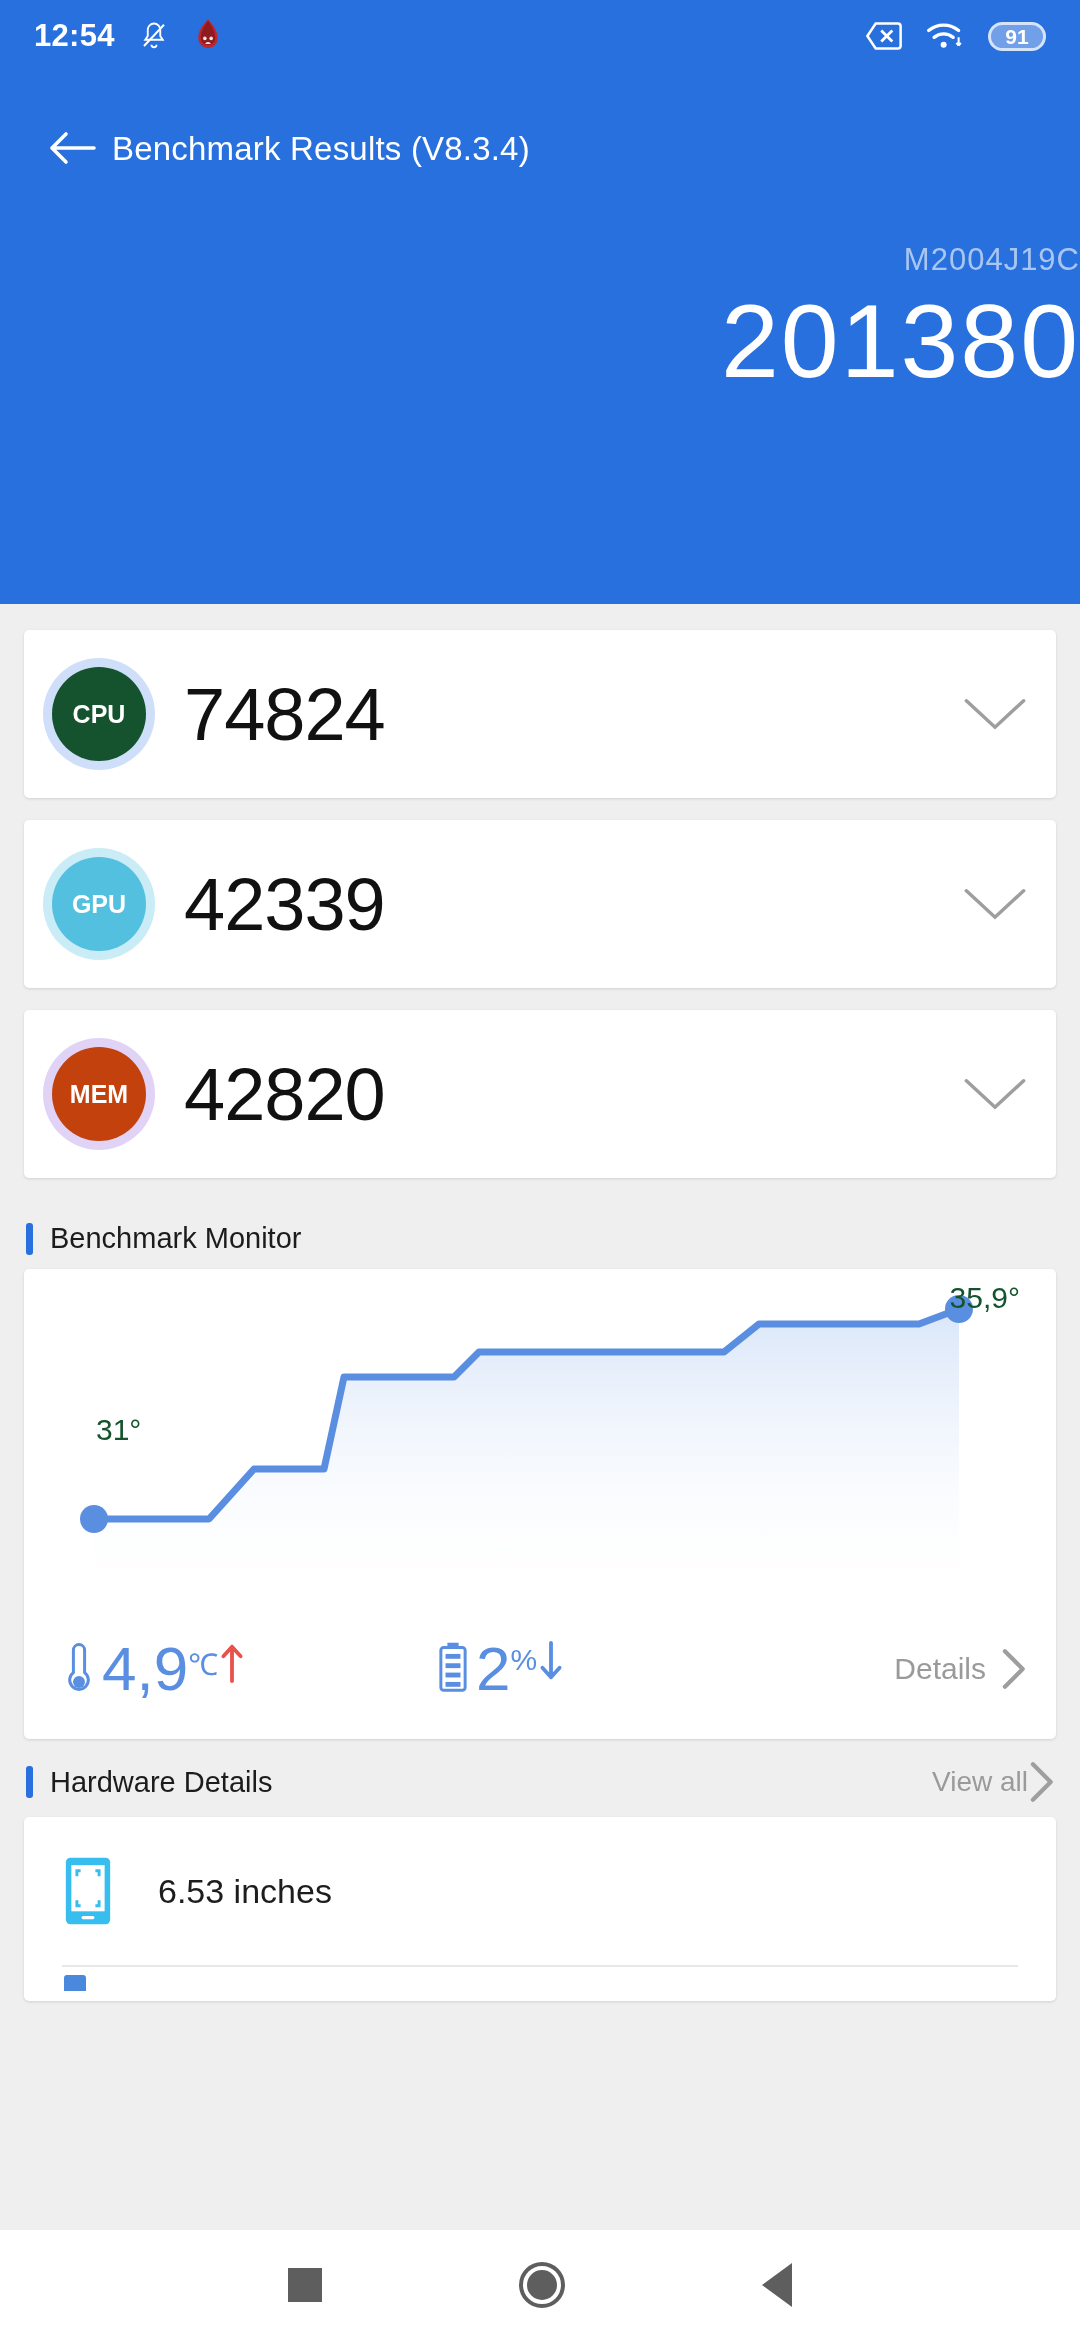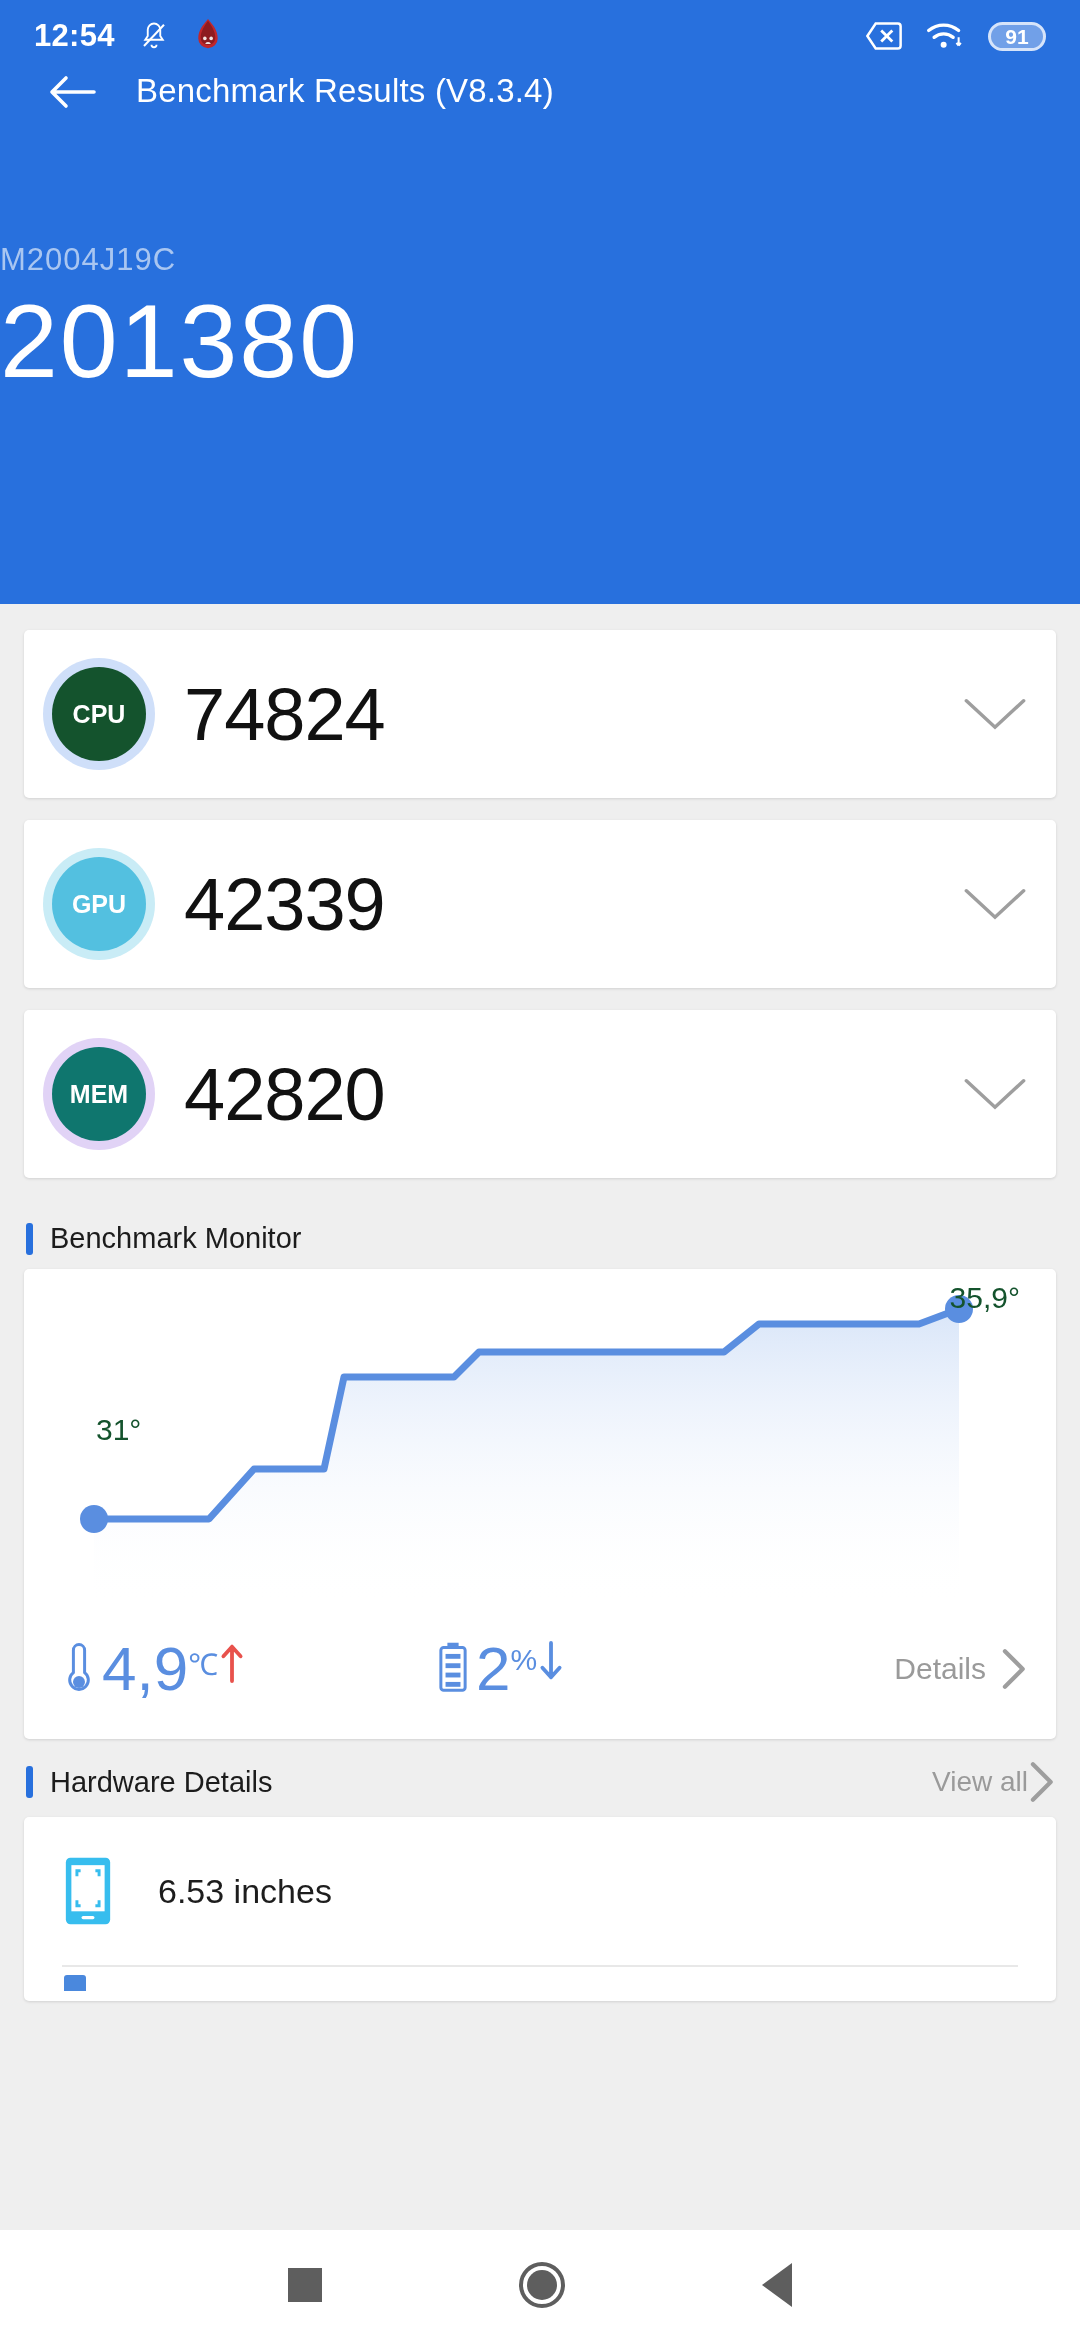--- a/index.html
+++ b/index.html
@@ -26,25 +26,25 @@
   .icon-wifi{ width:40px; height:30px; }
   .batt{
     width:58px;height:29px;border:3px solid #d6e4fa;border-radius:15px;
     display:flex;align-items:center;justify-content:center;position:relative;
     background:#71a0e8;
   }
   .batt-txt{ font-size:21px; font-weight:bold; color:#fff; line-height:1; }
 
   
   .header{ background:#2870dd; padding:0 0 0 0; height:532px; }
-  .hdr-bar{ height:96px; display:flex; align-items:flex-start; padding-left:48px; gap:40px; }
+  .hdr-bar{ height:96px; display:flex; align-items:flex-end; padding-left:48px; gap:16px; }
   .back-arrow{ width:48px;height:40px; flex:0 0 auto; cursor:pointer; }
   .hdr-title{ color:#fff; font-size:33px; letter-spacing:.2px; }
 
-  .score-block{ text-align:left; padding-top:74px; }
+  .score-block{ text-align:right; padding-top:74px; }
   .device-model{ color:#a9c6f1; font-size:31px; letter-spacing:1px; }
   .total-score{ color:#fff; font-size:104px; font-weight:300; line-height:1.22; letter-spacing:2px; }
 
   
   .cards{ padding:26px 24px 0 24px; }
   .card{
     background:#fff; border-radius:5px; height:168px;
     display:flex; align-items:center; margin-bottom:22px;
     box-shadow:0 1px 3px rgba(0,0,0,.13);
     padding:0 28px 0 28px;
@@ -182,21 +182,21 @@
     <div class="badge" style="background:#53c0e0;box-shadow:0 0 0 9px #c9ecf6;">
       <span>GPU</span>
     </div>
     <div class="card-score">42339</div>
     <svg class="chev-down" viewBox="0 0 30 18">
       <path d="M2 3l13 12L28 3" fill="none" stroke="#9e9e9e" stroke-width="1.6" stroke-linecap="round"></path>
     </svg>
   </div>
 
   <div class="card">
-    <div class="badge" style="background:#0f766e;box-shadow:0 0 0 9px #e1d3f6;">
+    <div class="badge" style="background:#c2410c;box-shadow:0 0 0 9px #e1d3f6;">
       <span>MEM</span>
     </div>
     <div class="card-score">42820</div>
     <svg class="chev-down" viewBox="0 0 30 18">
       <path d="M2 3l13 12L28 3" fill="none" stroke="#9e9e9e" stroke-width="1.6" stroke-linecap="round"></path>
     </svg>
   </div>
 
 
 </div>

